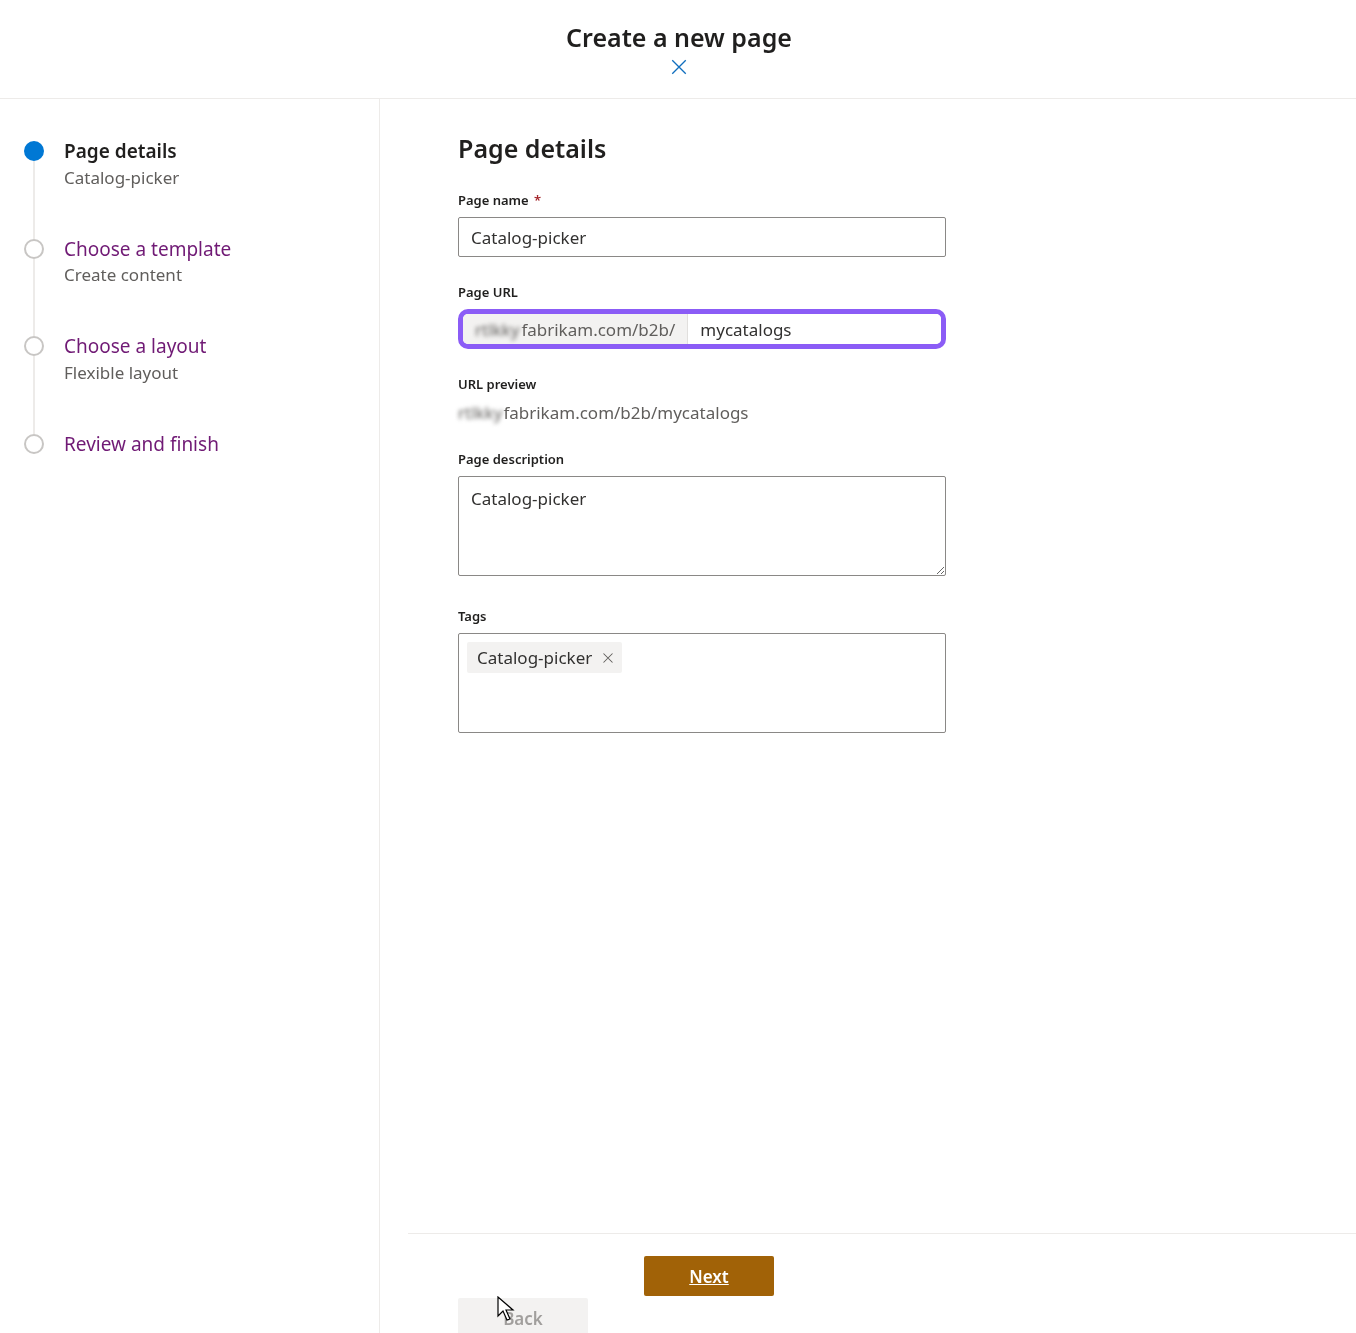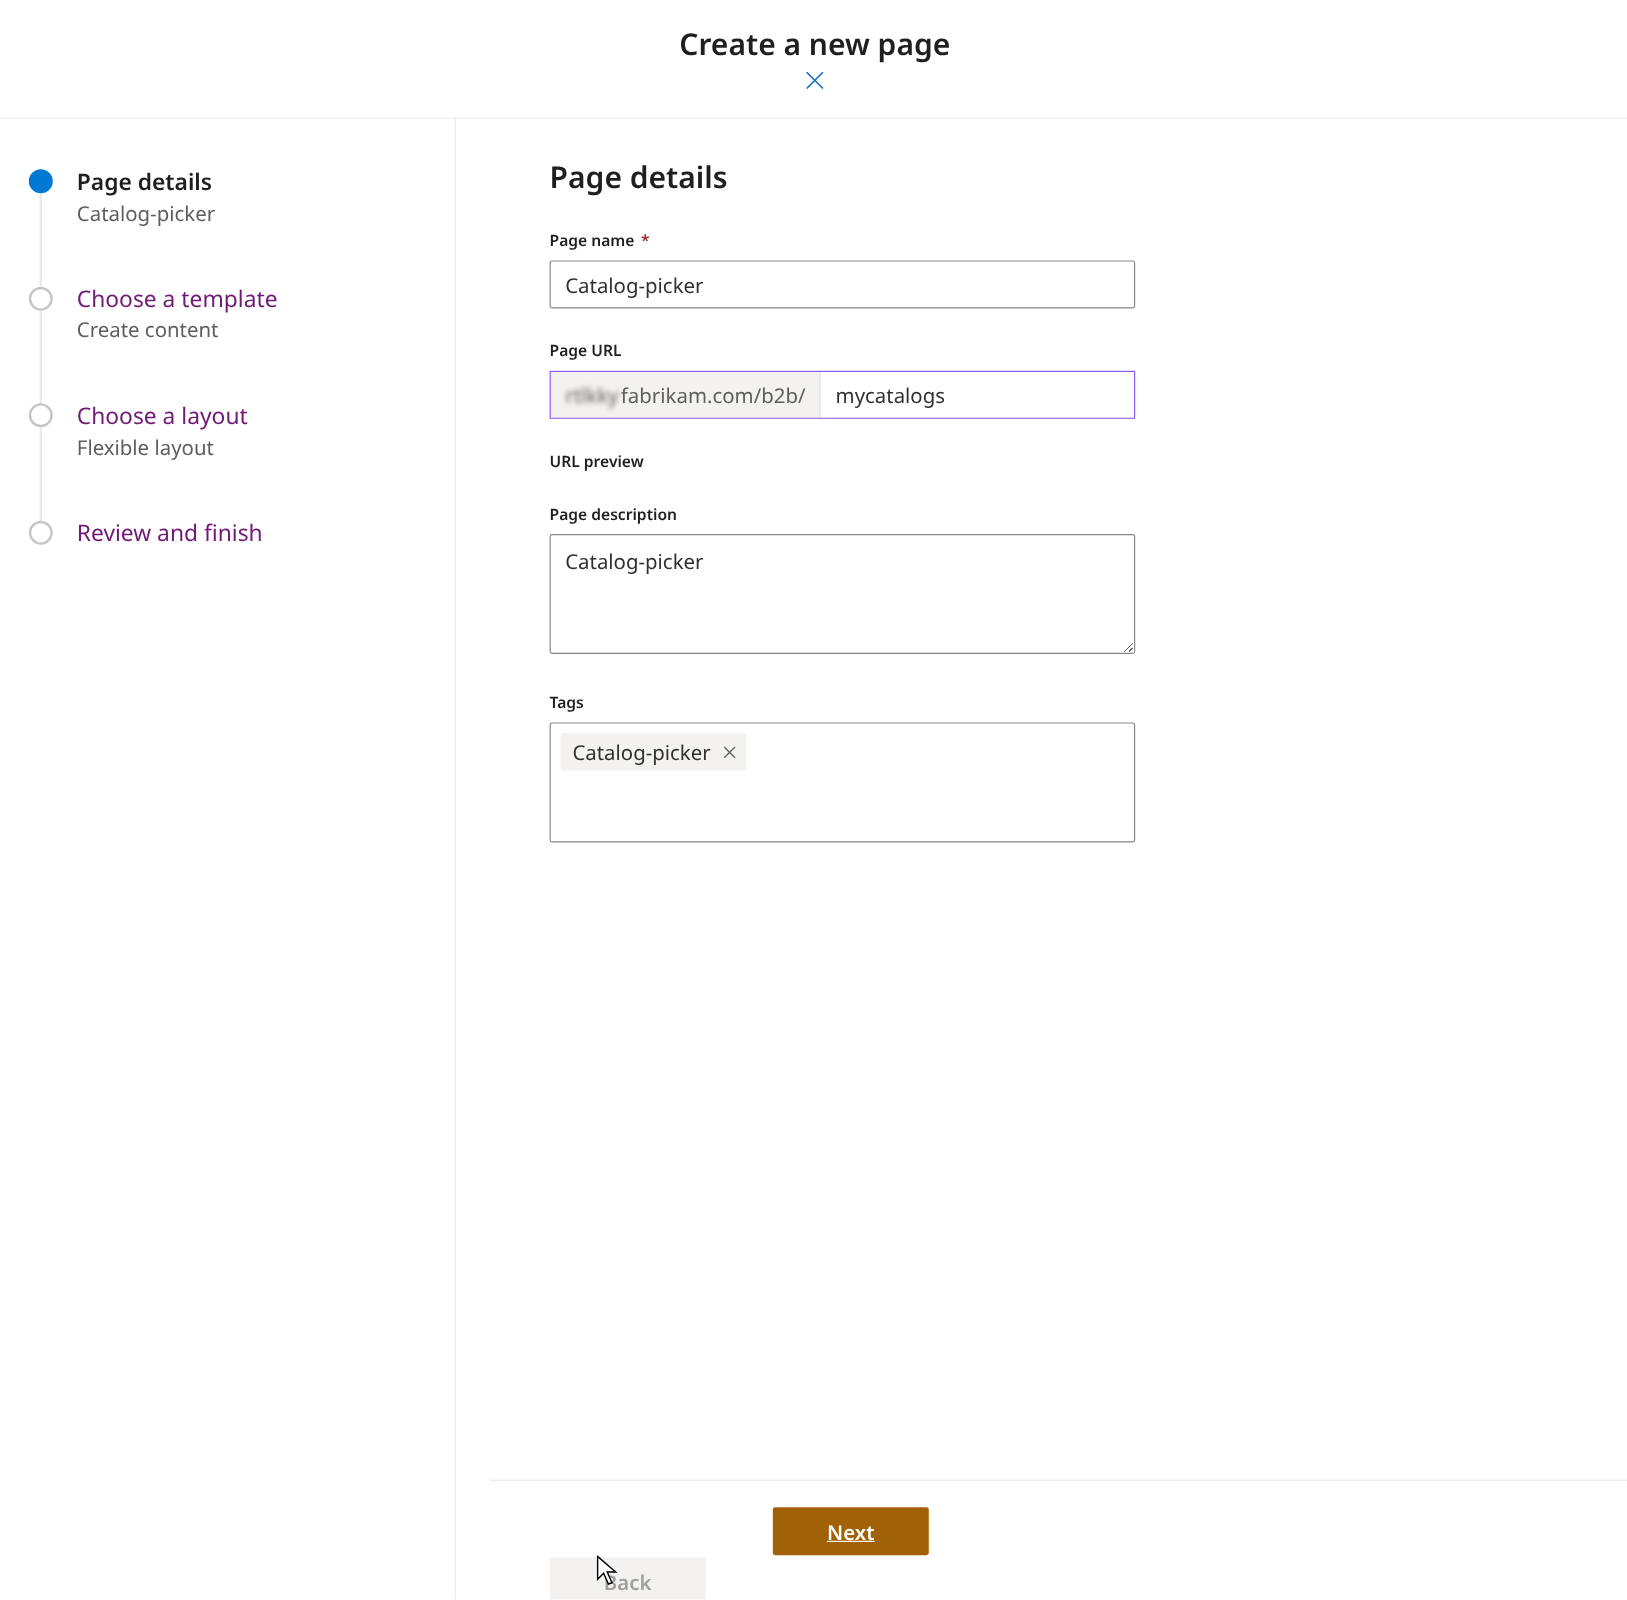--- a/index.html
+++ b/index.html
@@ -118,22 +118,22 @@
     border: 1px solid #8a8886;
     border-radius: 2px;
     padding: 0 12px;
     font-size: 17px;
     font-family: inherit;
     color: #323130;
   }
   .url-group {
     display: flex;
     width: 488px;
-    border: 1px solid #8b5cf6;
-    border-radius: 0;
+    border: 5px solid #8b5cf6;
+    border-radius: 10px;
     height: 40px;
     overflow: hidden;
   }
   .url-prefix {
     background: #f3f2f1;
     color: #605e5c;
     padding: 0 12px;
     display: flex;
     align-items: center;
     font-size: 17px;
@@ -300,20 +300,23 @@
           <div class="url-prefix">
             <span class="blurred">rtlkky</span>
               <span>fabrikam.com/b2b/</span>
           </div>
           <input class="url-input" value="mycatalogs" style="">
         </div>
       </div>
 
       <div class="field">
         <div class="field-label">URL preview</div>
+        <div class="preview-text">
+          <span class="blurred">rtlkky</span><span>fabrikam.com/b2b/mycatalogs</span>
+        </div>
       </div>
 
       <div class="field">
         <div class="field-label">Page description</div>
         <textarea class="textarea" style="">Catalog-picker</textarea>
       </div>
 
       <div class="field">
         <div class="field-label">Tags</div>
         <div class="tags-box">

